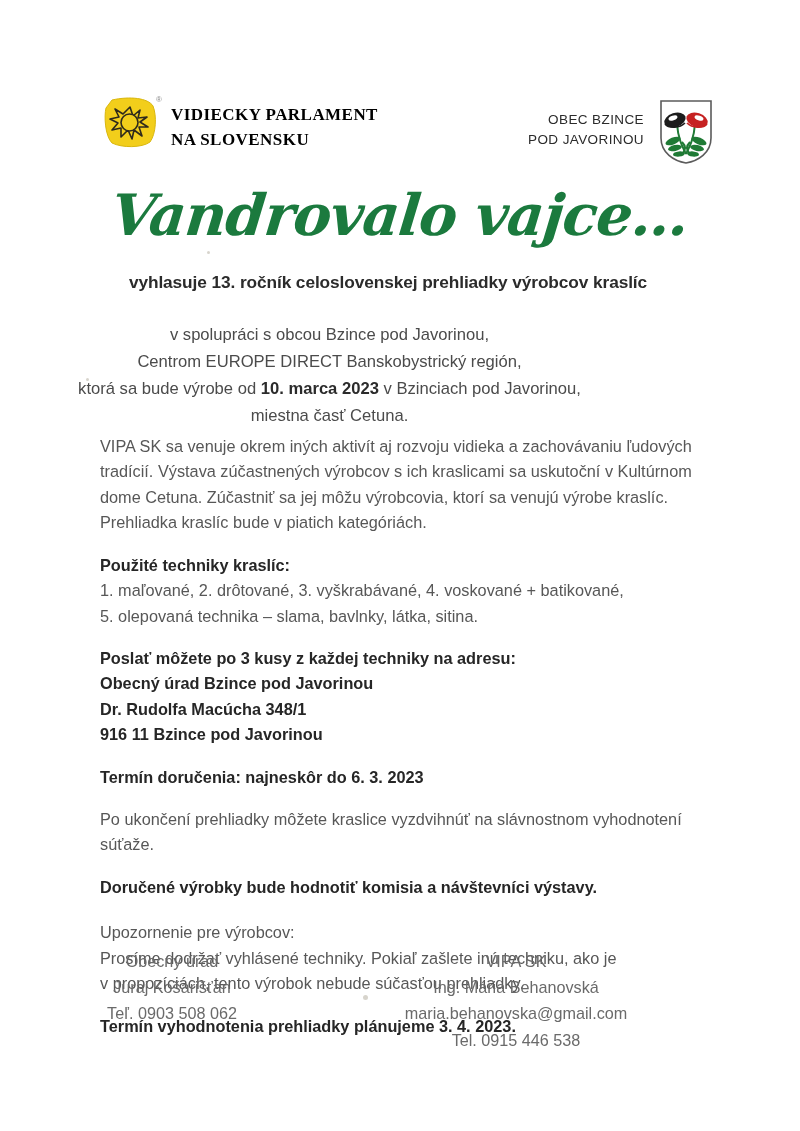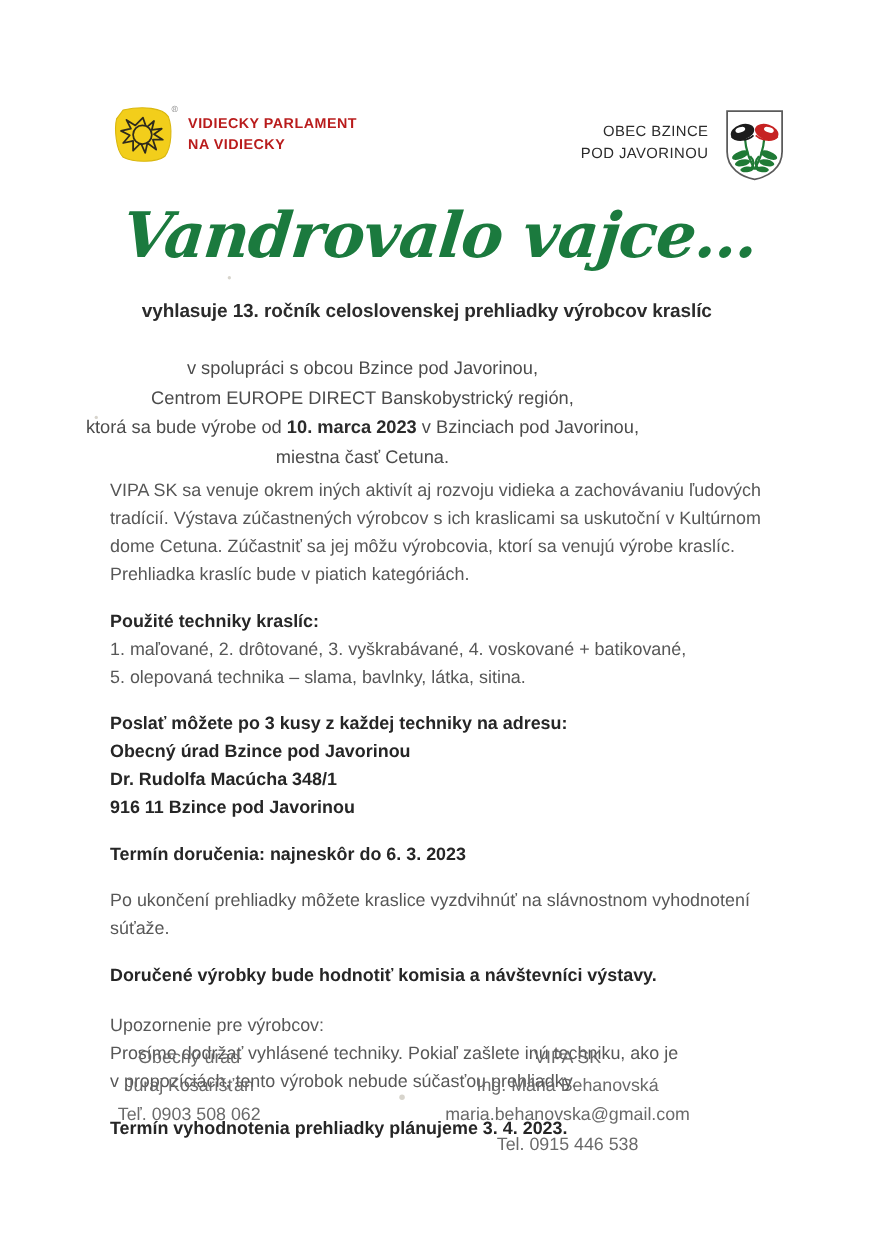--- a/index.html
+++ b/index.html
@@ -53,26 +53,27 @@
     position: absolute;
     left: 54px;
     top: 2px;
     font-size: 8px;
     color: #8a8a8a;
     line-height: 1;
   }
   .logo-left-text {
     margin-left: 13px;
     margin-top: 10px;
-    font-size: 13px;
+    font-size: 17px;
     font-weight: bold;
     letter-spacing: 0.45px;
     line-height: 1.48;
-    color: #b91c1c;
+    color: #000000;
     white-space: nowrap;
+    font-family: Liberation Serif, serif;
   }
 
   .logo-right {
     position: absolute;
     right: 86px;
     top: 6px;
     display: flex;
     align-items: flex-start;
   }
   .logo-right-text {
@@ -190,21 +191,21 @@
           <path d="M10 6 C28 2 46 4 51 12 C55 22 54 40 48 48 C40 54 20 54 10 49 C3 42 2 22 4 14 Z" fill="#f2ce1b" stroke="#d9b70f" stroke-width="1"></path>
           <g fill="none" stroke="#2e2a1c" stroke-width="1.6" stroke-linejoin="round">
             <path d="M28 13 L31 22 L38 16 L36 24 L45 23 L38 28 L46 33 L37 33 L40 42 L32 36 L30 45 L26 36 L19 43 L19 34 L10 36 L16 29 L8 25 L17 23 L13 15 L21 20 Z"></path>
           </g>
           <circle cx="27.5" cy="28.5" r="8.5" fill="#f2ce1b" stroke="#2e2a1c" stroke-width="1.6"></circle>
         </svg>
         <span class="reg-mark">®</span>
       </div>
       <div class="logo-left-text">
         <div>VIDIECKY PARLAMENT</div>
-        <div>NA VIDIECKY</div>
+        <div>NA SLOVENSKU</div>
       </div>
     </div>
 
     <div class="logo-right">
       <div class="logo-right-text">
         <div>OBEC BZINCE</div>
         <div>POD JAVORINOU</div>
       </div>
       <div class="crest">
         <svg width="56" height="68" viewBox="0 0 56 68" aria-hidden="true">

